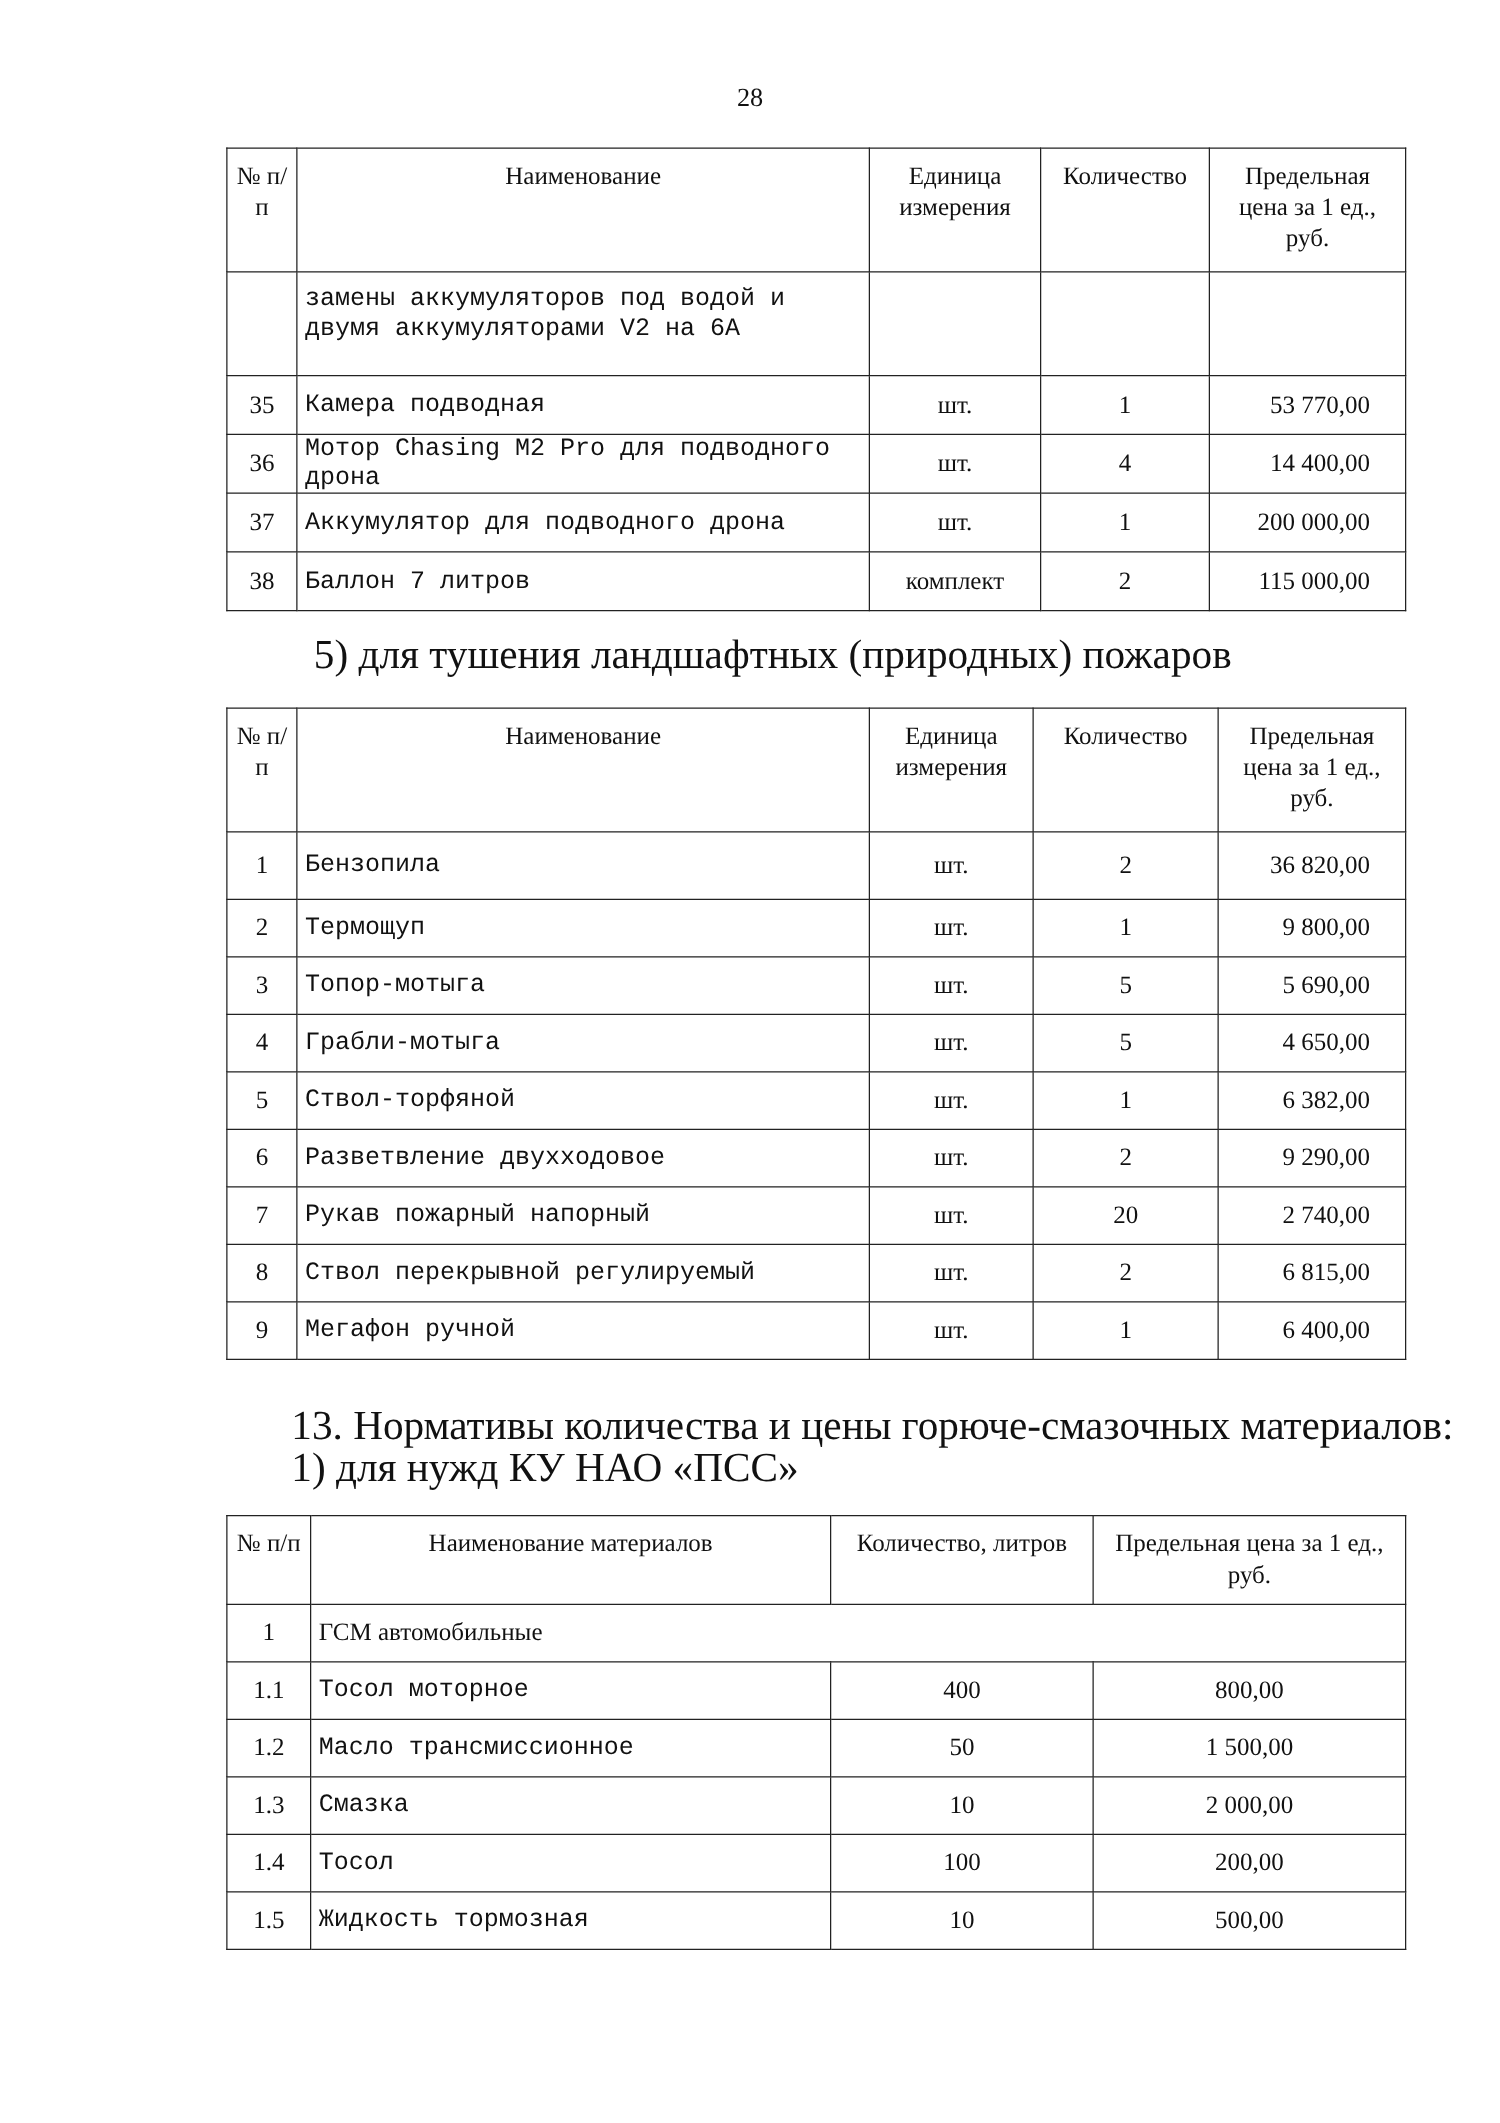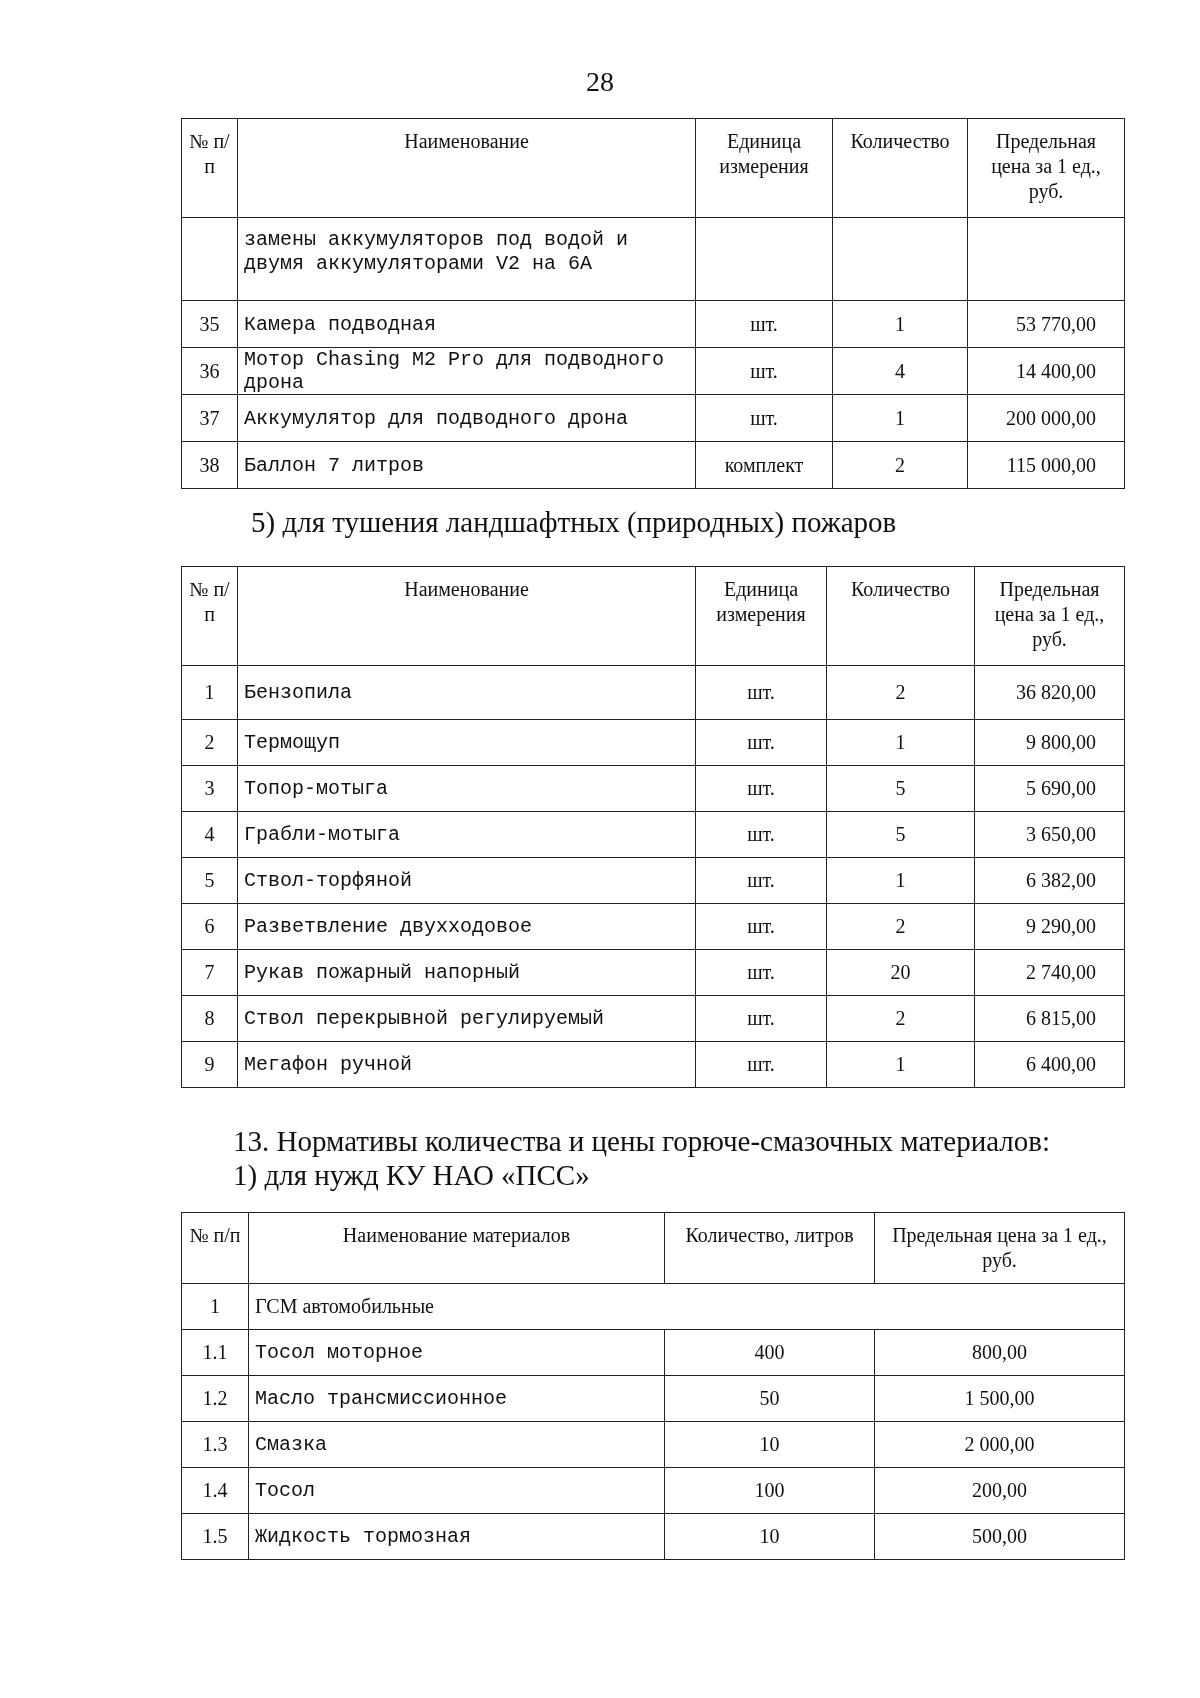--- a/index.html
+++ b/index.html
@@ -2,21 +2,21 @@
 <html><head>
 <meta charset="utf-8">
 <style>
   html, body { margin: 0; padding: 0; background: #ffffff; }
   body {
     width: 1200px; height: 1698px; position: relative; overflow: hidden;
     font-family: "Liberation Serif", "DejaVu Serif", serif; color: #111;
   }
   .page-number {
     position: absolute; top: 66px; left: 0; width: 1200px; text-align: center;
-    font-size: 28px;
+    font-size: 21px;
     font-family: Liberation Serif, serif;
   }
   table {
     position: absolute; border-collapse: collapse; table-layout: fixed;
     font-size: 20px;
   }
   td, th {
     border: 1.5px solid #222; padding: 0 6px; font-weight: normal;
     vertical-align: middle;
   }
@@ -24,21 +24,21 @@
   .c { text-align: center; }
   .l { text-align: left; font-family: Liberation Mono, monospace; }
   .r { text-align: right; padding-right: 28px; }
 
   #t1 { left: 181px; top: 118px; width: 943px; }
   #t1 th { height: 88px; }
   #t1 td { height: 46px; }
   #t1 tr.cont td { height: 72px; vertical-align: top; padding-top: 10px; line-height: 24px; }
 
   .heading {
-    position: absolute; font-size: 29px; white-space: nowrap;
+    position: absolute; font-size: 33px; white-space: nowrap;
   }
   #h5 { left: 251px; top: 506px; }
 
   #t2 { left: 181px; top: 566px; width: 943px; }
   #t2 th { height: 88px; }
   #t2 td { height: 45px; }
   #t2 tr.first td { height: 53px; }
 
   #h13 { left: 233px; top: 1124px; line-height: 34px; }
 
@@ -143,21 +143,21 @@
     <td class="l">Топор-мотыга</td>
     <td class="c">шт.</td>
     <td class="c">5</td>
     <td class="r">5 690,00</td>
   </tr>
   <tr>
     <td class="c">4</td>
     <td class="l">Грабли-мотыга</td>
     <td class="c">шт.</td>
     <td class="c">5</td>
-    <td class="r">3 650,00</td>
+    <td class="r">4 650,00</td>
   </tr>
   <tr>
     <td class="c">5</td>
     <td class="l">Ствол-торфяной</td>
     <td class="c">шт.</td>
     <td class="c">1</td>
     <td class="r">6 382,00</td>
   </tr>
   <tr>
     <td class="c">6</td>

